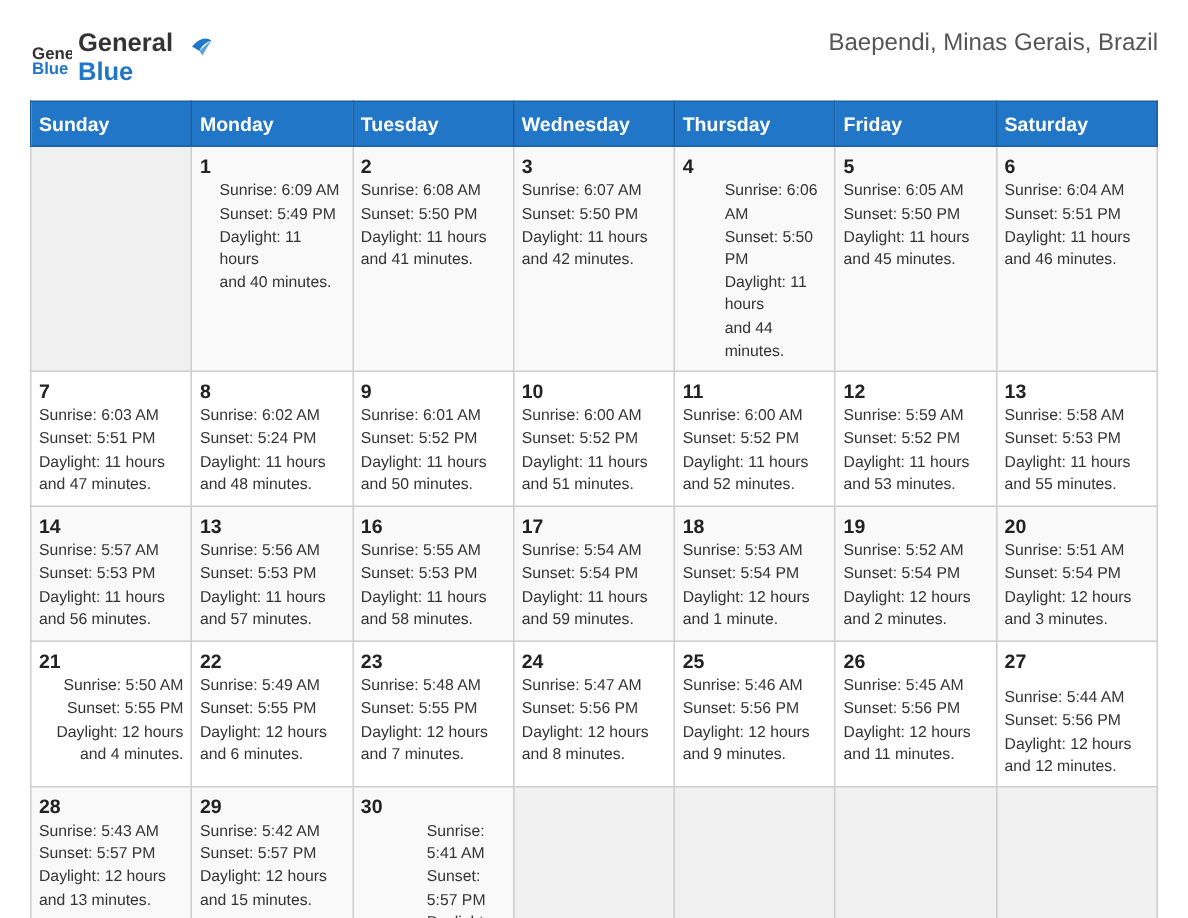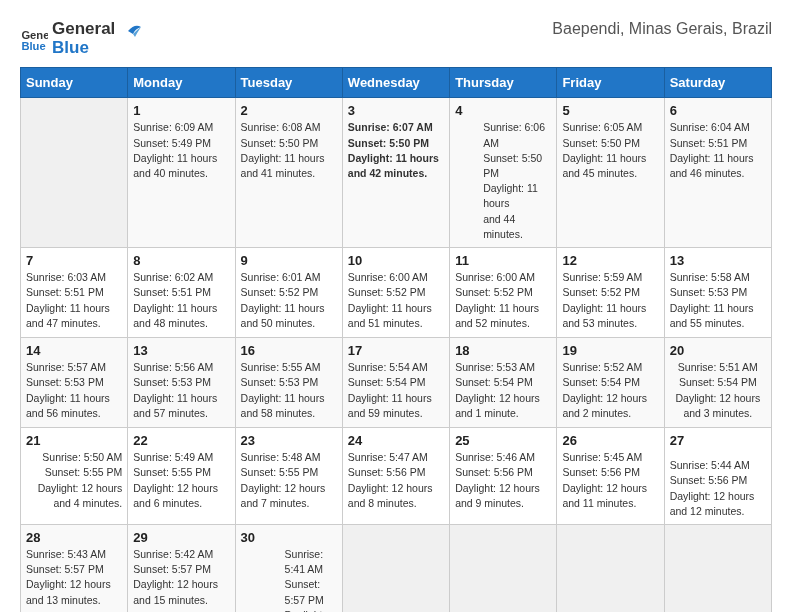--- a/index.html
+++ b/index.html
@@ -116,35 +116,35 @@
         <th>Thursday</th>
         <th>Friday</th>
         <th>Saturday</th>
       </tr>
   </thead>
   <tbody id="calendar-body">
   <tr>
         <td class="empty-cell"></td>
         <td>
           <span class="day-num">1</span>
-          <div class="day-info" style="white-space: pre-line;">Sunrise: 6:09 AM
+          <div class="day-info" style="white-space: pre-line; margin-left: 13px;">Sunrise: 6:09 AM
 Sunset: 5:49 PM
 Daylight: 11 hours
 and 40 minutes.</div>
         </td>
         <td>
           <span class="day-num">2</span>
           <div class="day-info" style="white-space: pre-line;">Sunrise: 6:08 AM
 Sunset: 5:50 PM
 Daylight: 11 hours
 and 41 minutes.</div>
         </td>
         <td>
           <span class="day-num">3</span>
-          <div class="day-info" style="white-space: pre-line; font-weight: bold;">Sunrise: 6:07 AM
+          <div class="day-info" style="white-space: pre-line;">Sunrise: 6:07 AM
 Sunset: 5:50 PM
 Daylight: 11 hours
 and 42 minutes.</div>
         </td>
         <td>
           <span class="day-num">4</span>
           <div class="day-info" style="white-space: pre-line; margin-left: 28px;">Sunrise: 6:06 AM
 Sunset: 5:50 PM
 Daylight: 11 hours
 and 44 minutes.</div>
@@ -168,21 +168,21 @@
         <td>
           <span class="day-num">7</span>
           <div class="day-info" style="white-space: pre-line;">Sunrise: 6:03 AM
 Sunset: 5:51 PM
 Daylight: 11 hours
 and 47 minutes.</div>
         </td>
         <td>
           <span class="day-num">8</span>
           <div class="day-info" style="white-space: pre-line;">Sunrise: 6:02 AM
-Sunset: 5:51 PM
+Sunset: 5:24 PM
 Daylight: 11 hours
 and 48 minutes.</div>
         </td>
         <td>
           <span class="day-num">9</span>
           <div class="day-info" style="white-space: pre-line;">Sunrise: 6:01 AM
 Sunset: 5:52 PM
 Daylight: 11 hours
 and 50 minutes.</div>
         </td>
@@ -253,21 +253,21 @@
         </td>
         <td>
           <span class="day-num">19</span>
           <div class="day-info" style="white-space: pre-line;">Sunrise: 5:52 AM
 Sunset: 5:54 PM
 Daylight: 12 hours
 and 2 minutes.</div>
         </td>
         <td>
           <span class="day-num">20</span>
-          <div class="day-info" style="white-space: pre-line; text-align: center;">Sunrise: 5:51 AM
+          <div class="day-info" style="white-space: pre-line;">Sunrise: 5:51 AM
 Sunset: 5:54 PM
 Daylight: 12 hours
 and 3 minutes.</div>
         </td>
       </tr>
       <tr>
         <td>
           <span class="day-num">21</span>
           <div class="day-info" style="white-space: pre-line; text-align: right;">Sunrise: 5:50 AM
 Sunset: 5:55 PM

